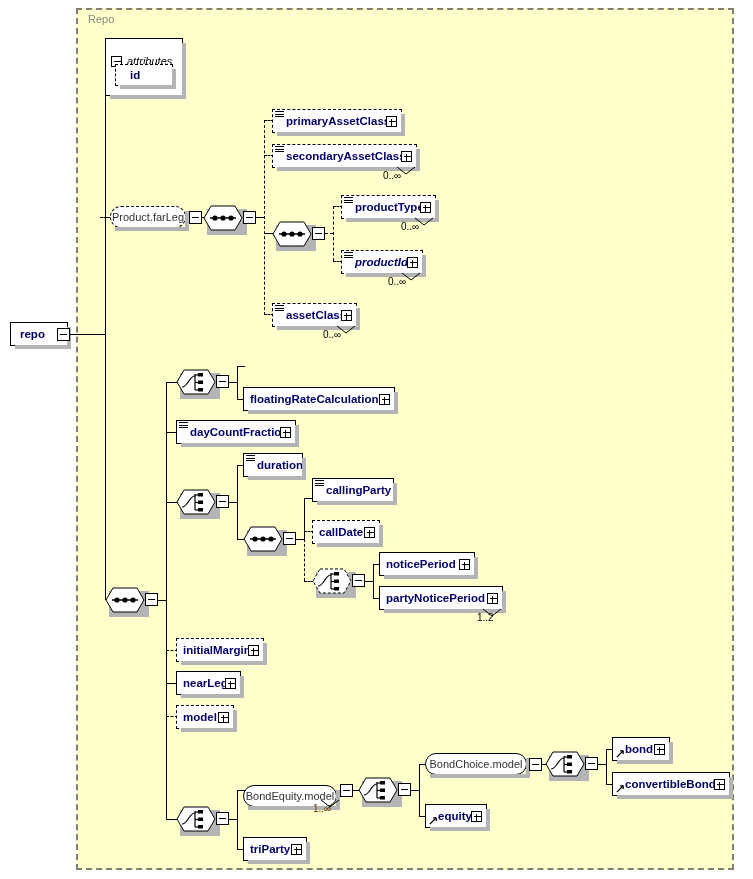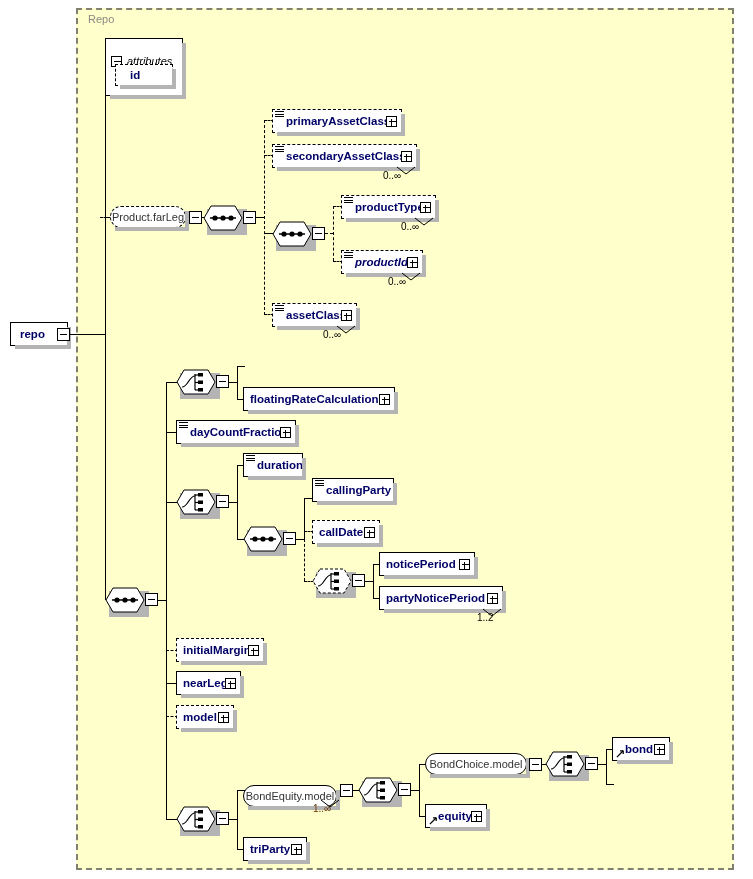--- a/index.html
+++ b/index.html
@@ -557,14 +557,25 @@
       <path d="M8,2 L4.5,2 M8,2 L8,5.5" stroke="#000" stroke-width="1.4" fill="none"></path>
     </svg>
     <span class="lbl" style="margin-left:12px;">bond</span>
     <span class="sq" style="position:absolute;right:4px;top:6px;">
         <span class="h"></span>
         <span class="v"></span>
       </span>
   </div>
 
   <div class="ln h" style="left:606px;top:784px;width:8px;"></div>
+  <div class="nb shadow" style="left:612px;top:772px;width:118px;">
+    <svg class="refico" viewBox="0 0 10 10">
+      <path d="M1,9 L8,2" stroke="#000" stroke-width="1.4" fill="none"></path>
+      <path d="M8,2 L4.5,2 M8,2 L8,5.5" stroke="#000" stroke-width="1.4" fill="none"></path>
+    </svg>
+    <span class="lbl" style="margin-left:12px;">convertibleBond</span>
+    <span class="sq" style="position:absolute;right:4px;top:6px;">
+        <span class="h"></span>
+        <span class="v"></span>
+      </span>
+  </div>
 
 </div>
 
 </body></html>

